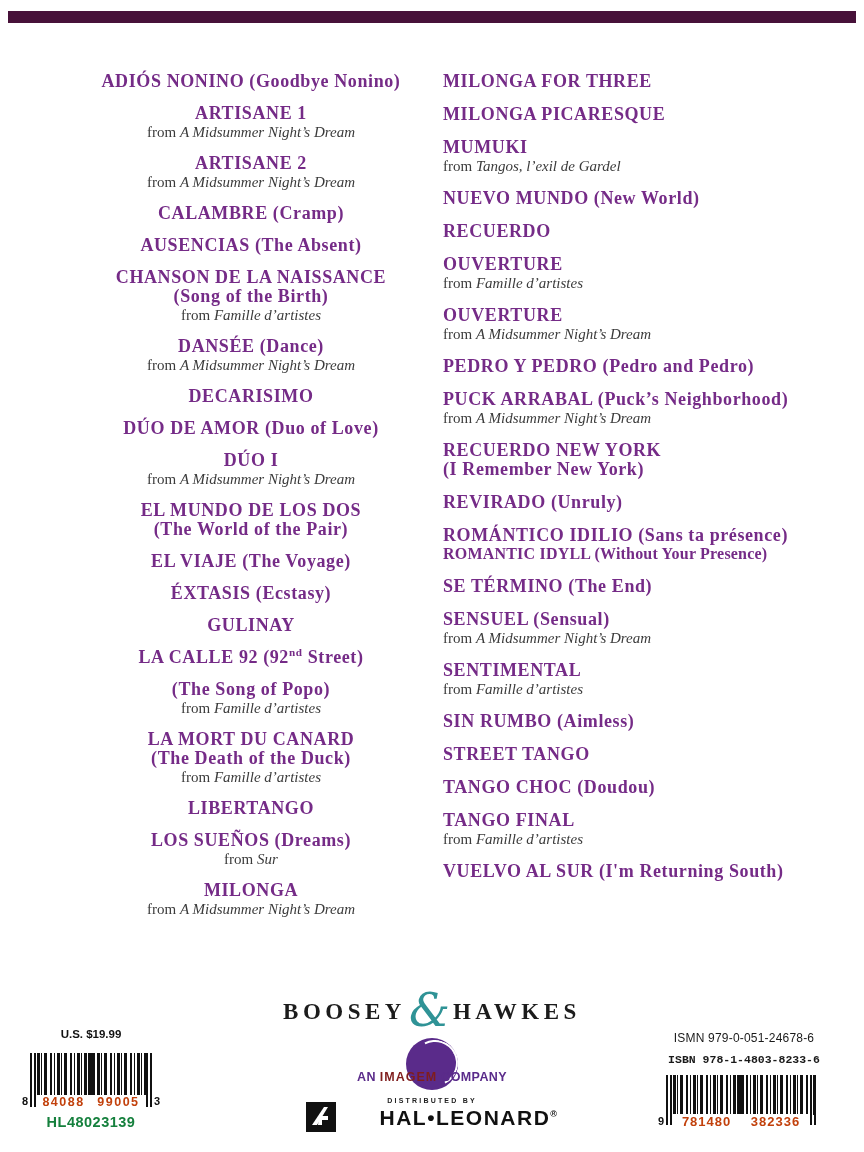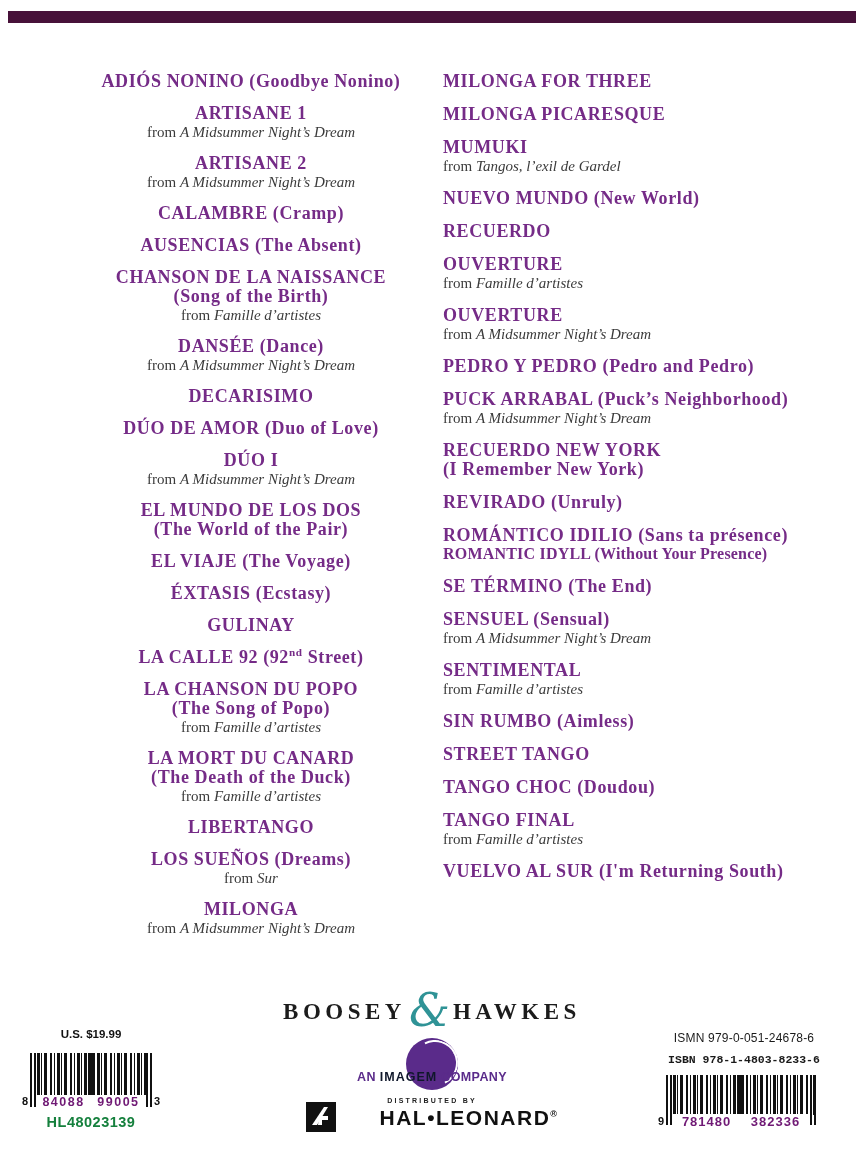--- a/index.html
+++ b/index.html
@@ -24,34 +24,34 @@
   
   .price{position:absolute;left:20px;top:1028px;width:142px;font:bold 11.5px "Liberation Sans",sans-serif;color:#111;}
   .upc{position:absolute;left:20px;top:1047px;width:142px;height:64px;display:flex;align-items:flex-end;}
   .bc-outer{font:bold 11px "Liberation Sans",sans-serif;color:#111;padding:0 2px 4px 2px;}
   .bc-body{position:relative;flex:1;height:58px;}
   .bars{position:absolute;left:0;right:0;top:0;height:44px;
     background:repeating-linear-gradient(90deg,#111 0 2px,#fff 2px 4px,#111 4px 5px,#fff 5px 7px,#111 7px 10px,#fff 10px 11px,#111 11px 12px,#fff 12px 14px,#111 14px 17px,#fff 17px 20px);}
   .guard{position:absolute;top:0;width:2px;height:54px;background:#111;}
   .g-l{left:0;} .g-l2{left:4px;} .g-m{left:50%;margin-left:-3px;} .g-m2{left:50%;margin-left:1px;} .g-r{right:4px;} .g-r2{right:0;}
   .bc-digits{position:absolute;left:6px;right:6px;bottom:2px;display:flex;justify-content:space-around;background:#fff;
-    font:bold 12.5px "Liberation Sans",sans-serif;letter-spacing:1.5px;color:#701a75;}
+    font:bold 12.5px "Liberation Sans",sans-serif;letter-spacing:1.5px;color:#c2410c;}
   .hl-number{position:absolute;left:20px;top:1114px;width:142px;font:bold 14.5px "Liberation Sans",sans-serif;letter-spacing:.5px;color:#15803d;}
   
   .bh{position:absolute;left:262px;width:340px;top:990px;display:flex;align-items:center;justify-content:center;}
   .bh-word{font:600 23px "Liberation Serif",serif;letter-spacing:4.5px;color:#1c1c1c;}
   .bh-amp{font-family:"DejaVu Serif",serif;font-style:italic;font-size:46px;line-height:40px;color:var(--teal);margin:0 3px 4px 3px;}
   
   .imagem{position:absolute;left:262px;width:340px;top:1038px;height:54px;}
   .imagem-circle{position:absolute;left:50%;top:0;margin-left:-26px;width:52px;height:52px;border-radius:50%;background:var(--imagem);}
   .imagem-circle::after{content:"";position:absolute;left:6px;top:2px;width:42px;height:42px;border-radius:50%;
     border:2px solid transparent;border-top-color:#fff;border-right-color:#fff;transform:rotate(18deg);}
   .imagem-text{position:absolute;left:0;right:0;top:32px;display:flex;justify-content:center;align-items:center;gap:4px;
     font:bold 12.5px "Liberation Sans",sans-serif;letter-spacing:.4px;}
-  .imagem-text .ip{color:var(--imagem);} .imagem-text .iw{color:#0f172a;position:relative;letter-spacing:1px;text-align:right;}
+  .imagem-text .ip{color:var(--imagem);} .imagem-text .iw{color:#7f1d1d;position:relative;letter-spacing:1px;text-align:right;}
   
   .dist{position:absolute;left:262px;width:340px;top:1097px;font:bold 7px "Liberation Sans",sans-serif;letter-spacing:2.2px;color:#222;}
   .hal{position:absolute;left:262px;width:340px;top:1102px;display:flex;align-items:flex-end;justify-content:center;gap:5px;}
   .hal-text{font:bold 21px "Liberation Sans",sans-serif;letter-spacing:1.5px;color:#111;line-height:28px;margin-left:39px;}
   .hal-reg{font:bold 9px "Liberation Sans",sans-serif;vertical-align:super;color:#111;}
   
   .ismn{position:absolute;left:624px;width:240px;top:1031px;font:12px "Liberation Sans",sans-serif;color:#1a1a1a;letter-spacing:.2px;}
   .isbn{position:absolute;left:624px;width:240px;top:1053px;font:bold 11.5px "Liberation Mono",monospace;color:#1a1a1a;}
   .ean{position:absolute;left:656px;top:1069px;width:160px;height:62px;display:flex;align-items:flex-end;}
   .ean .bars{height:40px;}
@@ -113,21 +113,20 @@
       <div class="song">
         <div class="song-title">ÉXTASIS (Ecstasy)</div>
       </div>
       <div class="song">
         <div class="song-title">GULINAY</div>
       </div>
       <div class="song">
         <div class="song-title">LA CALLE 92 (92<sup>nd</sup> Street)</div>
       </div>
       <div class="song">
-        <div class="song-title">LA CHANSON DU POPO</div>
         <div class="song-title">(The Song of Popo)</div>
         <div class="song-from"><span class="fw">from </span><i>Famille d’artistes</i></div>
       </div>
       <div class="song">
         <div class="song-title">LA MORT DU CANARD</div>
         <div class="song-title">(The Death of the Duck)</div>
         <div class="song-from"><span class="fw">from </span><i>Famille d’artistes</i></div>
       </div>
       <div class="song">
         <div class="song-title">LIBERTANGO</div>

